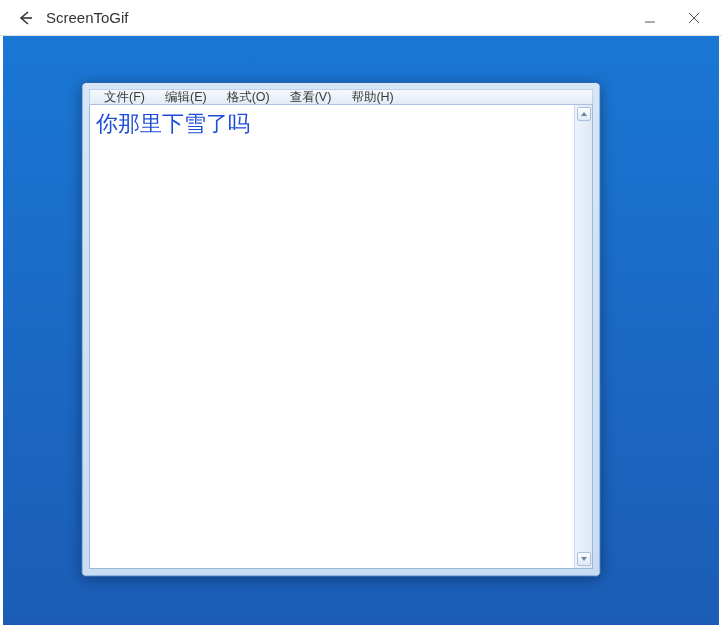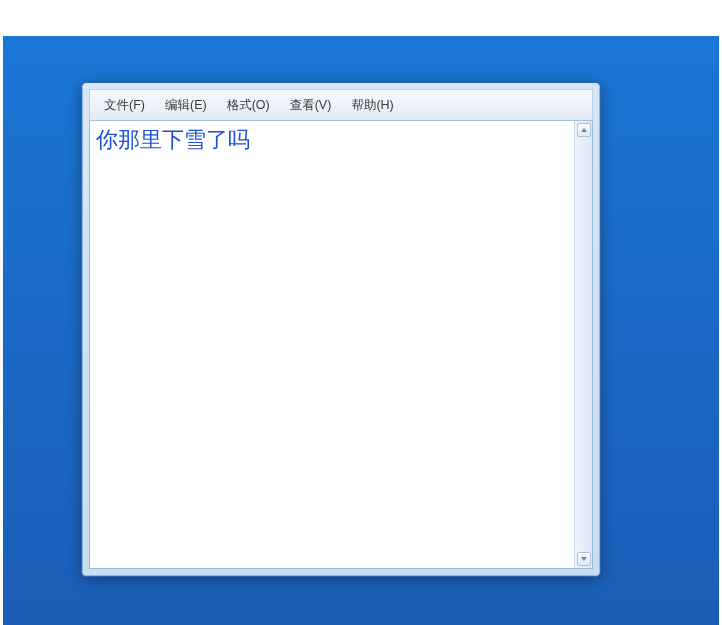--- a/index.html
+++ b/index.html
@@ -113,21 +113,21 @@
     .np-chrome-inset {
       background: linear-gradient(180deg, #d7e6f7 0%, #c9dcf2 100%);
       padding: 6px;
       flex: 1;
       display: flex;
       flex-direction: column;
       border: 1px solid #8fb6e0;
       border-top: none;
     }
     .np-menubar {
-      height: 32px;
+      height: 16px;
       background: linear-gradient(180deg, #f6f9fd 0%, #e2ebf6 100%);
       border: 1px solid #bcd1ea;
       border-bottom-color: #a8c1de;
       display: flex;
       align-items: center;
       padding: 0 4px;
       font-size: 12.5px;
       color: #3a3a3a;
     }
     .np-menu {
@@ -168,20 +168,40 @@
       align-items: center;
       justify-content: center;
       cursor: pointer;
     }
     .np-scroll-track { flex: 1; }
   </style>
 </head>
 <body>
 
 <div class="outer-window">
+  <div class="outer-titlebar">
+    <div class="back-btn">
+      <svg width="18" height="18" viewBox="0 0 18 18">
+        <path d="M12 3 L5 9 L12 15" fill="none" stroke="#333" stroke-width="1.6"></path>
+        <path d="M5 9 H16" fill="none" stroke="#333" stroke-width="1.6"></path>
+      </svg>
+    </div>
+    <div class="outer-title">ScreenToGif</div>
+    <div class="outer-spacer"></div>
+    <div class="outer-ctrl">
+      <svg width="12" height="12" viewBox="0 0 12 12">
+          <path d="M1 10 H11" stroke="#555" stroke-width="1"></path>
+        </svg>
+    </div>
+    <div class="outer-ctrl">
+      <svg width="12" height="12" viewBox="0 0 12 12">
+          <path d="M1 1 L11 11 M11 1 L1 11" stroke="#555" stroke-width="1"></path>
+        </svg>
+    </div>
+  </div>
 
   <div class="desktop-area">
     <div class="notepad">
 
       <div class="np-chrome-inset">
         <div class="np-menubar">
           <div class="np-menu"><span>文件</span><span>(F)</span></div>
           <div class="np-menu"><span>编辑</span><span>(E)</span></div>
           <div class="np-menu"><span>格式</span><span>(O)</span></div>
           <div class="np-menu"><span>查看</span><span>(V)</span></div>

